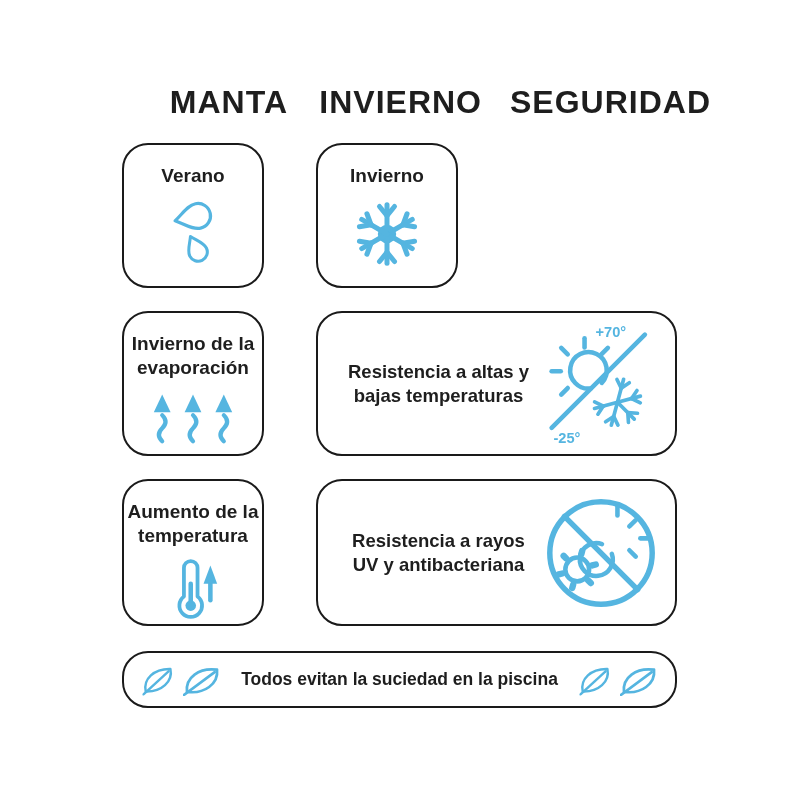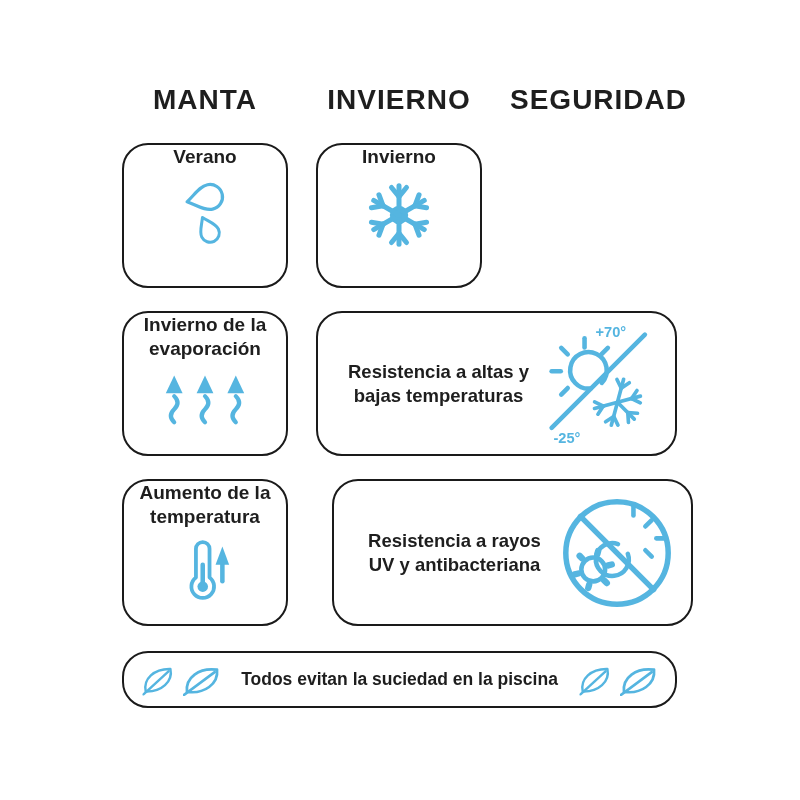--- a/index.html
+++ b/index.html
@@ -7,46 +7,46 @@
     position:relative;width:800px;height:800px;overflow:hidden;
     background:var(--background,#fff);
     font-family:"Liberation Sans",sans-serif;
     color:var(--text,#1e1e1e);
   }
   .header-row{
     position:absolute;top:84px;left:122px;width:554px;
     display:flex;gap:28px;
   }
   .header-cell{
-    width:166px;text-align:center;
-    font-size:28px;font-weight:800;letter-spacing:1px;
+    width:166px;text-align:right;
+    font-size:32px;font-weight:800;letter-spacing:1px;
     color:var(--text,#1e1e1e);white-space:nowrap;
   }
   .card{
     position:absolute;background:#fff;box-sizing:border-box;
     border:2px solid var(--border,#1a1a1a);border-radius:26px;
     display:flex;flex-direction:column;align-items:center;
   }
   .card-title{
     font-weight:700;font-size:19px;line-height:1.28;text-align:center;
     color:var(--text,#1e1e1e);
   }
-  .narrow{width:166px;}
+  .narrow{width:142px;padding-top:19px;}
   .narrow .card-title{max-width:152px;}
   #card-verano{left:122px;top:143px;height:145px;}
   #card-invierno{left:316px;top:143px;height:145px;}
   #card-todo-el-ano{left:510px;top:143px;height:145px;}
   #card-evaporacion{left:122px;top:311px;height:145px;}
   #card-aumento{left:122px;top:479px;height:147px;}
   .wide{
     width:361px;flex-direction:row;align-items:center;
     padding:0 10px 0 22px;justify-content:space-between;
   }
   #card-temperaturas{left:316px;top:311px;height:145px;}
-  #card-uv{left:332px;top:479px;height:147px;}
+  #card-uv{left:316px;top:479px;height:147px;}
   .wide .card-title{flex:1;max-width:225px;margin:2px auto;font-size:18.5px;}
   .icon-box{flex:0 0 auto;display:flex;align-items:center;justify-content:center;}
   #card-footer{
     left:122px;top:651px;width:555px;height:57px;
     flex-direction:row;justify-content:center;align-items:center;gap:8px;
   }
   #card-footer .card-title{font-size:17.5px;margin:0 12px;white-space:nowrap;}
   svg{display:block;}
   .stroke{stroke:var(--accent,#55b5e0);fill:none;stroke-linecap:round;stroke-linejoin:round;}
   .fill{fill:var(--accent,#55b5e0);stroke:none;}

